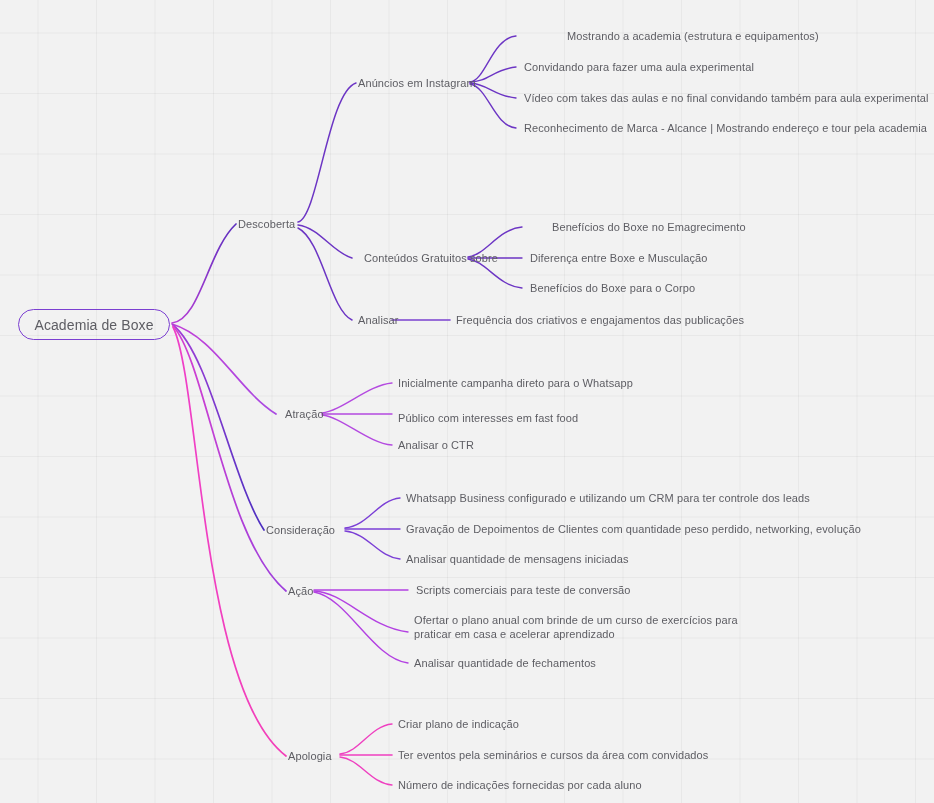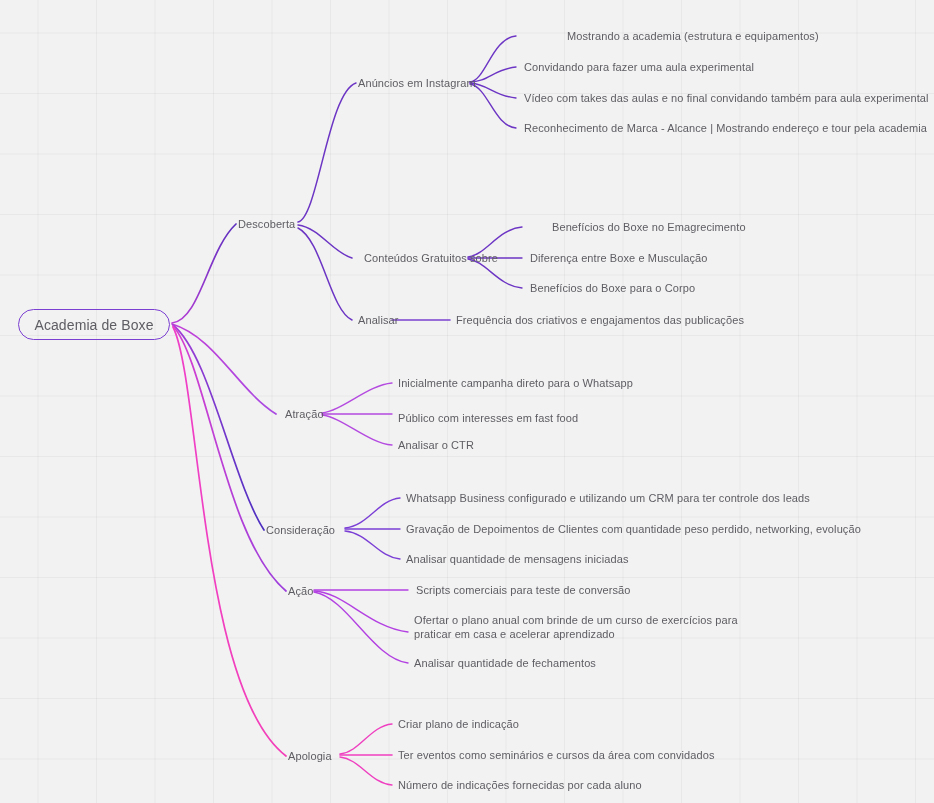--- a/index.html
+++ b/index.html
@@ -216,19 +216,19 @@
     <span>Ofertar o plano anual com brinde de um curso de exercícios para praticar em casa e acelerar aprendizado</span>
   </div>
   <div class="node right" style="left:414px; top:663px;">
     <span>Analisar quantidade de fechamentos</span>
   </div>
 
   <div class="node right" style="left:398px; top:724px;">
     <span>Criar plano de indicação</span>
   </div>
   <div class="node right" style="left:398px; top:755px;">
-    <span>Ter eventos como seminários e cursos da área com convidados</span>
+    <span>Ter eventos pela seminários e cursos da área com convidados</span>
   </div>
   <div class="node right" style="left:398px; top:785px;">
     <span>Número de indicações fornecidas por cada aluno</span>
   </div>
 
 </div>
 
 </body></html>

